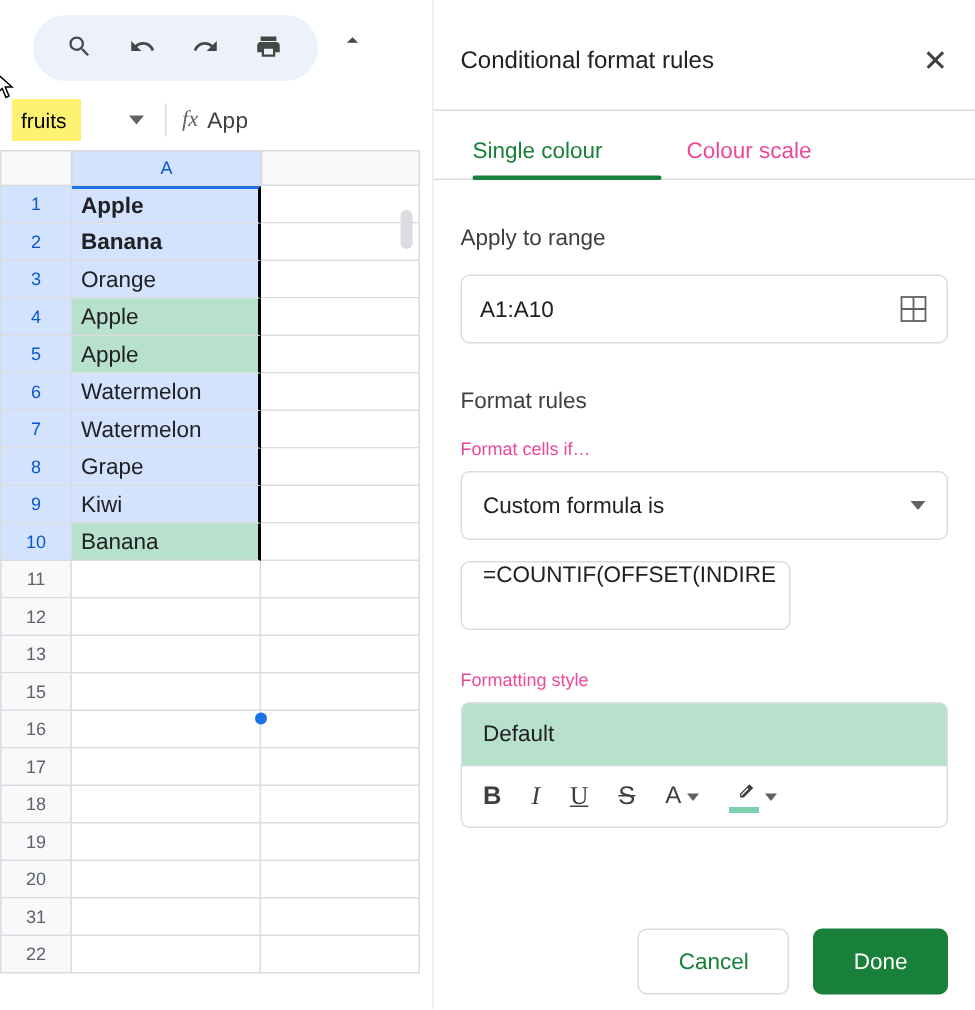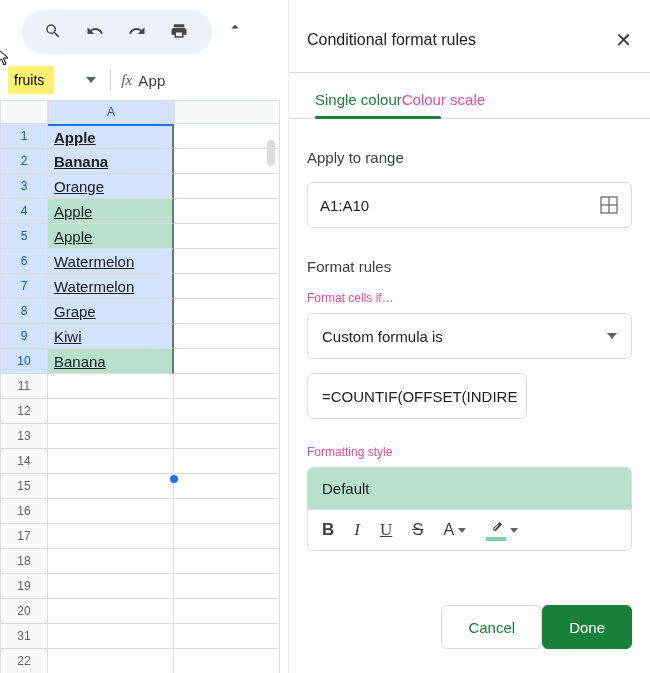--- a/index.html
+++ b/index.html
@@ -29,21 +29,21 @@
   .col-headers { display: grid; grid-template-columns: 48px 126px 106px; height: 24px; }
   .col-headers div { border: 1px solid #dadce0; border-top: 1px solid #dadce0; background: #f8f9fa; display: flex; align-items: center; justify-content: center; font-size: 12px; color: #5f6368; }
   .col-headers .ch-corner { background: #f8f9fa; }
   .col-headers .ch-A { background: #d3e3fd; color: #0b57d0; font-weight: 500; }
 
   .rows { }
   .row { display: grid; grid-template-columns: 48px 126px 106px; height: 25px; }
   .row .rh { border: 1px solid #dadce0; border-top: none; background: #f8f9fa; display: flex; align-items: center; justify-content: center; font-size: 12px; color: #5f6368; }
   .row.data .rh { background: #d3e3fd; color: #0b57d0; font-weight: 500; }
   .row .cell { border: 1px solid #dadce0; border-top: none; border-left: none; padding: 0 6px; display: flex; align-items: center; font-size: 15px; color: #202124; }
-  .row.data .cellA { background: #d3e3fd; border-right: 2px solid #737373; text-decoration: underline; }
+  .row.data .cellA { background: #d3e3fd; border-right: 2px solid #000000; }
   .row.data.hl .cellA { background: #b7e1cd; }
   .row .cellB { background: #fff; }
 
   
   .row.data.first .cellA { border-top: 2px solid #1a73e8; }
   
   .sel-handle { position: absolute; width: 8px; height: 8px; background: #1a73e8; border-radius: 50%; left: 170px; top: 375px; }
 
   .bold { font-weight: 700; }
 
@@ -55,55 +55,55 @@
   .mini-scroll-thumb { position: absolute; top: 140px; left: 267px; width: 8px; height: 26px; background: #dadce0; border-radius: 4px; }
 
   
   .panel { position: absolute; right: 0; top: 0; width: 362px; height: 673px; background: #fff; border-left: 1px solid #eee; padding: 0 18px; }
   .panel-head { display: flex; align-items: center; justify-content: space-between; padding: 28px 0 20px; }
   .panel-title { font-size: 16px; color: #202124; }
   .close-x { font-size: 20px; color: #3c4043; cursor: pointer; }
 
   .sep { height: 1px; background: #dadce0; margin: 0 -18px; }
 
-  .tabs { display: flex; padding: 18px 8px 0 8px; position: relative; }
+  .tabs { display: flex; gap: 56px; padding: 18px 8px 0 8px; position: relative; }
   .tab { font-size: 15px; padding-bottom: 10px; cursor: pointer; }
   .tab.active { color: #188038; font-weight: 500; }
   .tab.inactive { color: #ec4899; }
   .tab-underline { position: absolute; left: 8px; bottom: -1px; width: 126px; height: 3px; background: #188038; border-radius: 2px; }
 
   .section-label { font-size: 15px; color: #3c4043; margin-top: 30px; margin-bottom: 16px; font-weight: 500; }
   .sub-label { font-size: 12px; color: #ec4899; margin-top: 26px; margin-bottom: 8px; }
 
   .range-input { display: flex; align-items: center; border: 1px solid #dadce0; border-radius: 6px; height: 46px; padding: 0 12px; }
   .range-input input { flex: 1; border: none; outline: none; font-size: 15px; color: #202124; background: transparent; }
   .grid-icon-box { width: 20px; height: 20px; display: inline-flex; }
   .grid-icon-box svg { width: 20px; height: 20px; fill: none; stroke: #5f6368; stroke-width: 1.2; }
 
   .select { border: 1px solid #dadce0; border-radius: 6px; height: 46px; padding: 0 14px; display: flex; align-items: center; justify-content: space-between; cursor: pointer; }
   .select span { font-size: 15px; color: #202124; }
   .tri { width: 0; height: 0; border-left: 5px solid transparent; border-right: 5px solid transparent; border-top: 6px solid #5f6368; }
 
-  .formula-box { border: 1px solid #dadce0; border-radius: 6px; height: 46px; padding: 0 14px; display: flex; align-items: center; margin-top: 14px; width: 220px; overflow: hidden; }
+  .formula-box { border: 1px solid #dadce0; border-radius: 6px; height: 46px; padding: 0 14px; display: flex; align-items: flex-start; margin-top: 14px; width: 220px; overflow: hidden; }
   .formula-box span { font-size: 15px; color: #202124; white-space: nowrap; }
 
   .style-preview { background: #b7e1cd; border: 1px solid #dadce0; border-bottom: none; border-radius: 6px 6px 0 0; height: 42px; display: flex; align-items: center; padding: 0 14px; font-size: 15px; color: #202124; text-align: center; }
   .style-toolbar { border: 1px solid #dadce0; border-radius: 0 0 6px 6px; height: 42px; display: flex; align-items: center; gap: 20px; padding: 0 14px; }
   .fmt-btn { font-family: Georgia, serif; font-size: 17px; color: #3c4043; cursor: pointer; position: relative; }
   .fmt-btn.bold { font-weight: 700; font-family: Arial; font-style: normal; }
   .fmt-btn.italic { font-style: italic; }
   .fmt-btn.underline { text-decoration: underline; }
   .fmt-btn.strike { text-decoration: line-through; font-family: Arial; }
   .color-btn { display: inline-flex; align-items: center; gap: 4px; }
   .color-btn .tri-sm { width: 0; height: 0; border-left: 4px solid transparent; border-right: 4px solid transparent; border-top: 5px solid #5f6368; }
   .fill-swatch { width: 20px; height: 4px; background: #7fd1ae; margin-top: 2px; }
   .fill-wrap { display: flex; flex-direction: column; align-items: center; }
   .fill-wrap svg { width: 17px; height: 15px; fill: #3c4043; }
 
-  .footer { position: absolute; bottom: 24px; right: 18px; display: flex; }
+  .footer { position: absolute; bottom: 10px; right: 18px; display: flex; gap: 16px; }
   .btn { height: 44px; border-radius: 6px; padding: 0 26px; font-size: 15px; font-weight: 500; display: inline-flex; align-items: center; cursor: pointer; }
   .btn-cancel { background: #fff; border: 1px solid #dadce0; color: #188038; }
   .btn-done { background: #188038; color: #fff; border: 1px solid #188038; }
 </style>
 </head>
 <body>
 
 <div class="sheet-area">
   <div class="cursor">
     <svg viewBox="0 0 14 18">
@@ -203,25 +203,20 @@
           <div class="cell"></div>
           <div class="cell"></div>
         </div>
         <div class="row">
           <div class="rh">12</div>
           <div class="cell"></div>
           <div class="cell"></div>
         </div>
         <div class="row">
           <div class="rh">13</div>
-          <div class="cell"></div>
-          <div class="cell"></div>
-        </div>
-        <div class="row">
-          <div class="rh">14</div>
           <div class="cell"></div>
           <div class="cell"></div>
         </div>
         <div class="row">
           <div class="rh">15</div>
           <div class="cell"></div>
           <div class="cell"></div>
         </div>
         <div class="row">
           <div class="rh">16</div>

